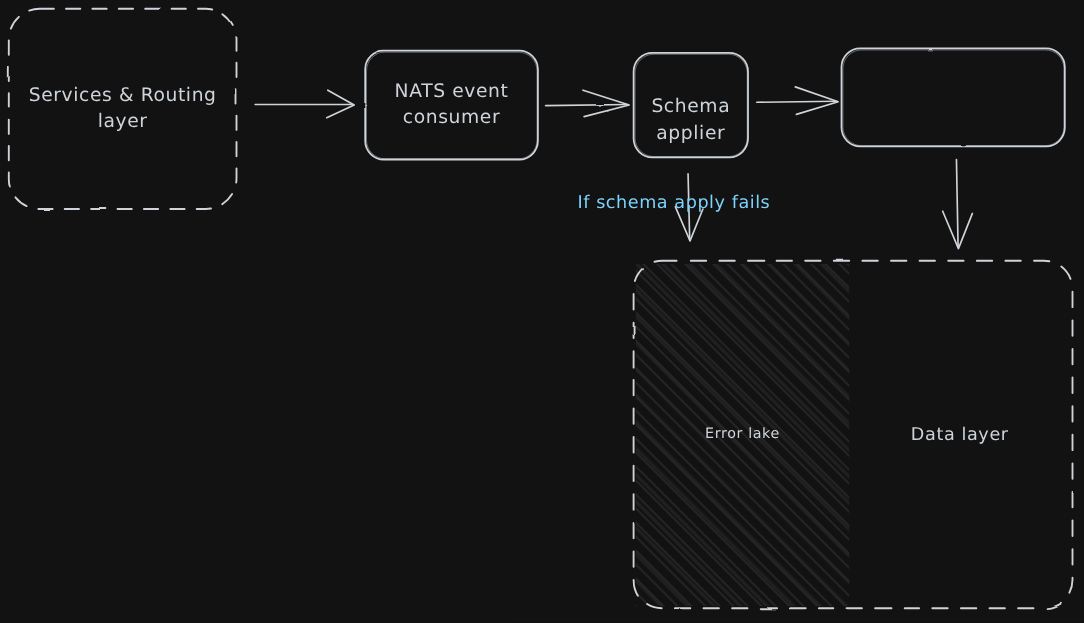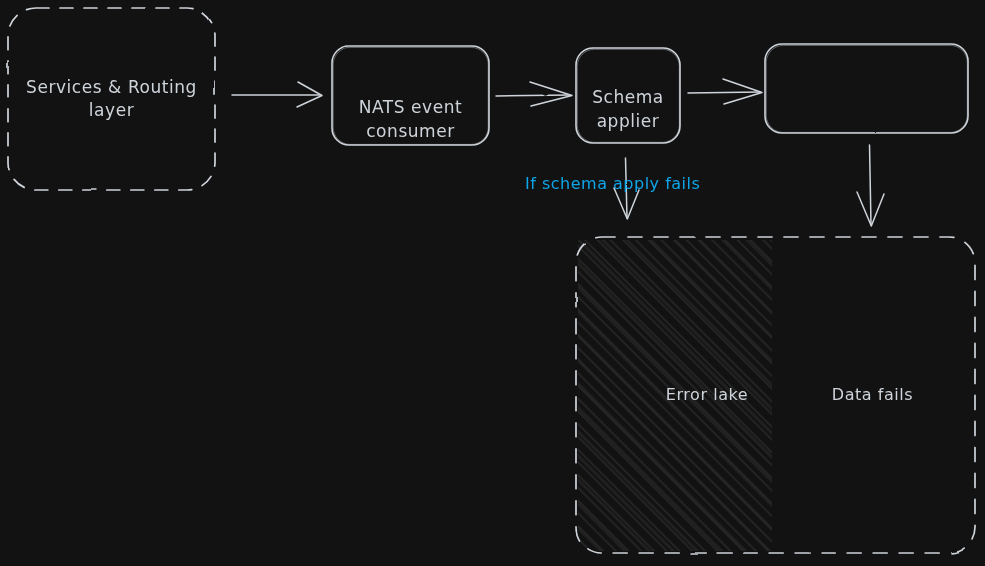--- a/index.html
+++ b/index.html
@@ -35,21 +35,21 @@
     color: #ced4da;
     font-family: "DejaVu Sans", sans-serif;
     font-size: 17px;
     line-height: 1.38;
     letter-spacing: 0.55px;
     pointer-events: none;
     white-space: pre-line;
   }
   .edge-label {
     position: absolute;
-    color: #0ea5e9;
+    color: #7dd3fc;
     font-family: "DejaVu Sans", sans-serif;
     font-size: 16px;
     letter-spacing: 0.5px;
     white-space: nowrap;
     text-align: center;
   }
   .hit {
     position: absolute;
     background: transparent;
   }
@@ -127,30 +127,30 @@
 
     <g filter="url(#rough2)" stroke="#ced4da" fill="none" stroke-width="1.5" stroke-linecap="round" stroke-linejoin="round">
       <path d="M869.5,145 L871,225"></path>
       <path d="M857,192 L871.3,226 L884,194"></path>
     </g>
   </svg>
 
   <div class="node-label" style="left:8px; top:8px; width:207px; height:182px;">Services &amp; Routing
 layer</div>
 
-  <div class="node-label" style="left:332px; top:46px; width:157px; height:99px;margin-top:24px;">NATS event
+  <div class="node-label" style="left:332px; top:46px; width:157px; height:99px;">NATS event
 consumer</div>
 
   <div class="node-label" style="left:576px; top:48px; width:104px; height:123px;">Schema
 applier</div>
 
 
-  <div class="node-label" style="left:610px; top:375px; width:194px; height:40px; font-size:16px;">Error lake</div>
+  <div class="node-label" style="left:578px; top:375px; width:194px; height:40px; font-size:13px;">Error lake</div>
 
-  <div class="node-label" style="left:772px; top:375px; width:201px; height:40px; font-size:16px;">Data fails</div>
+  <div class="node-label" style="left:772px; top:375px; width:201px; height:40px; font-size:16px;">Data layer</div>
 
   <div class="edge-label" style="left:525px; top:174px;">If schema apply fails</div>
 
   <div class="hit" style="left:8px; top:8px; width:207px; height:182px;"></div>
   <div class="hit" style="left:332px; top:46px; width:157px; height:99px;"></div>
   <div class="hit" style="left:576px; top:48px; width:104px; height:95px;"></div>
   <div class="hit" style="left:765px; top:44px; width:203px; height:89px;"></div>
   <div class="hit" style="left:578px; top:240px; width:194px; height:311px;"></div>
   <div class="hit" style="left:772px; top:240px; width:201px; height:311px;"></div>
 

